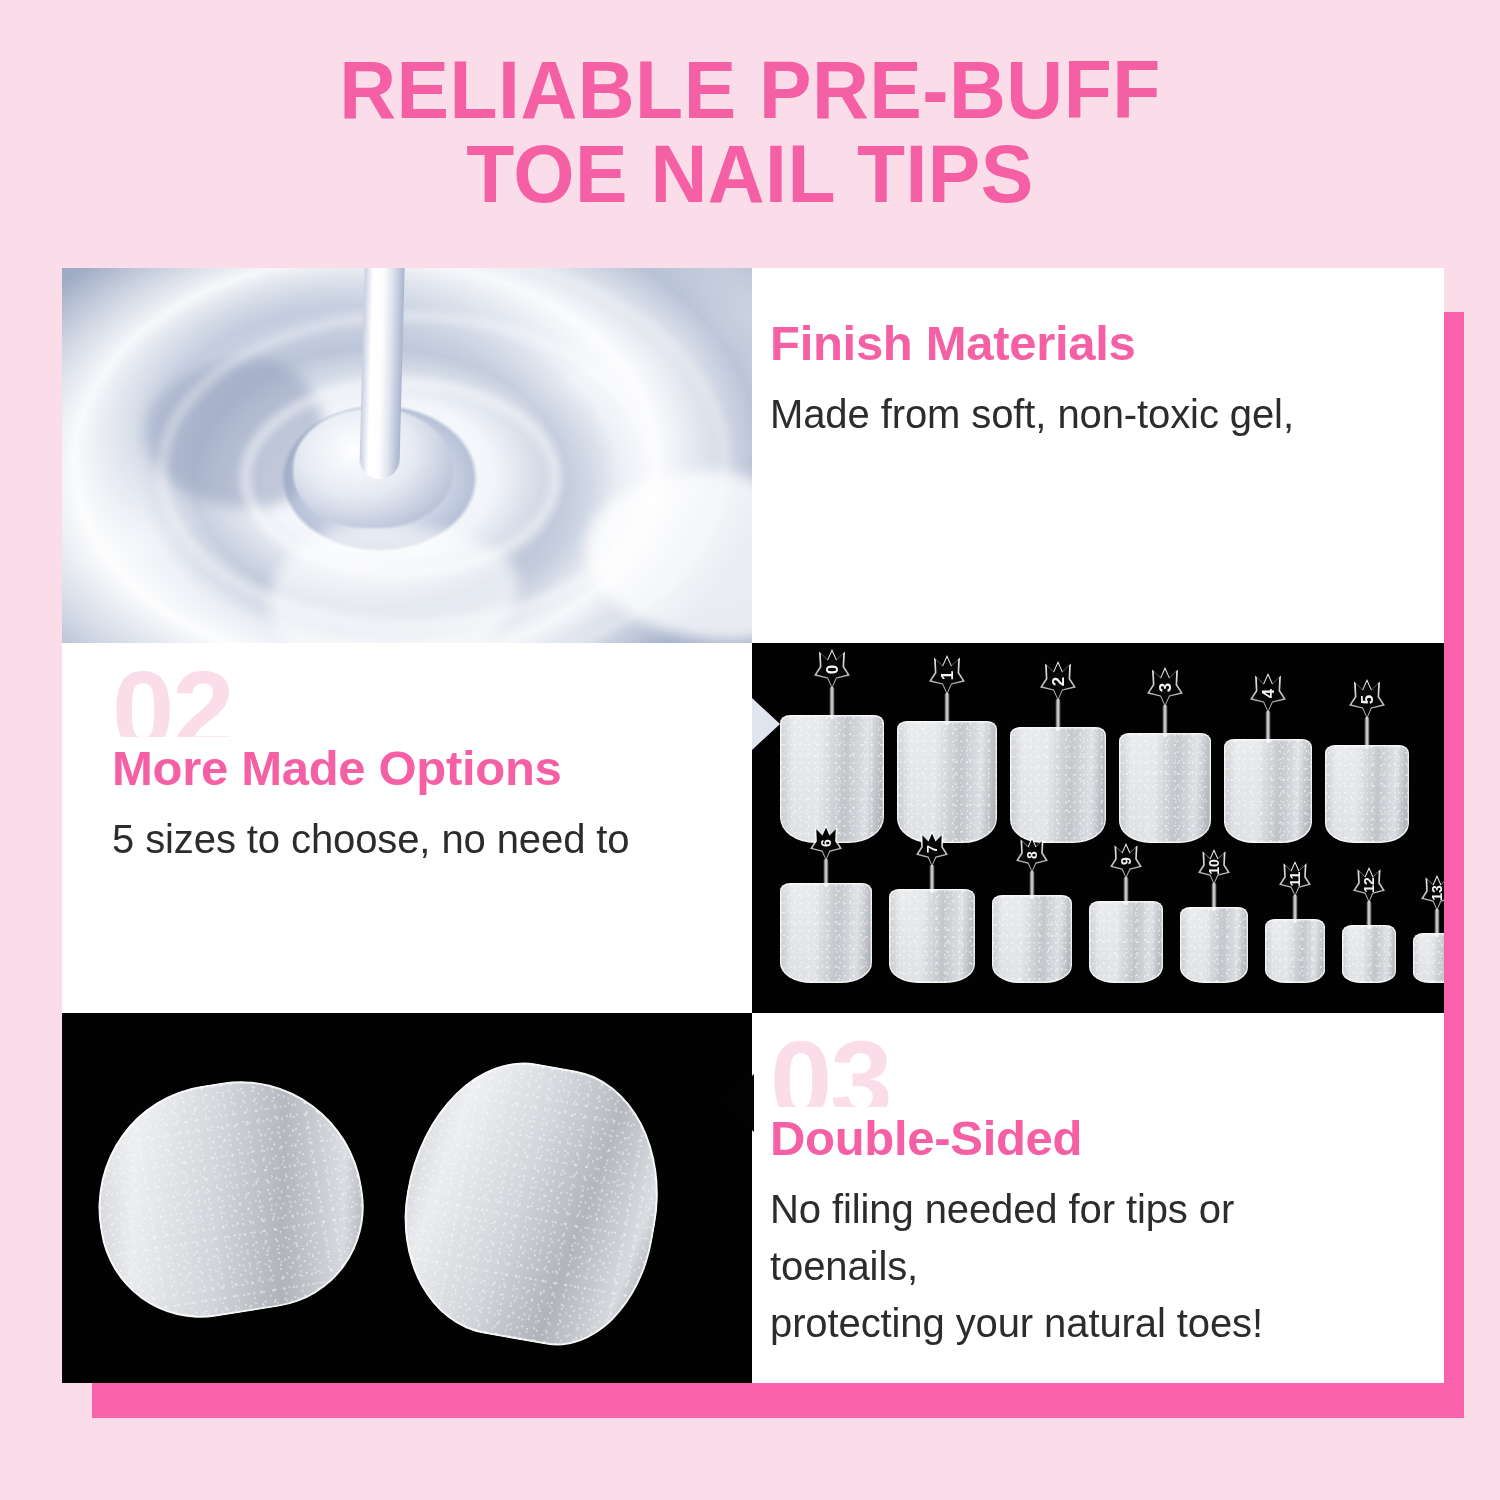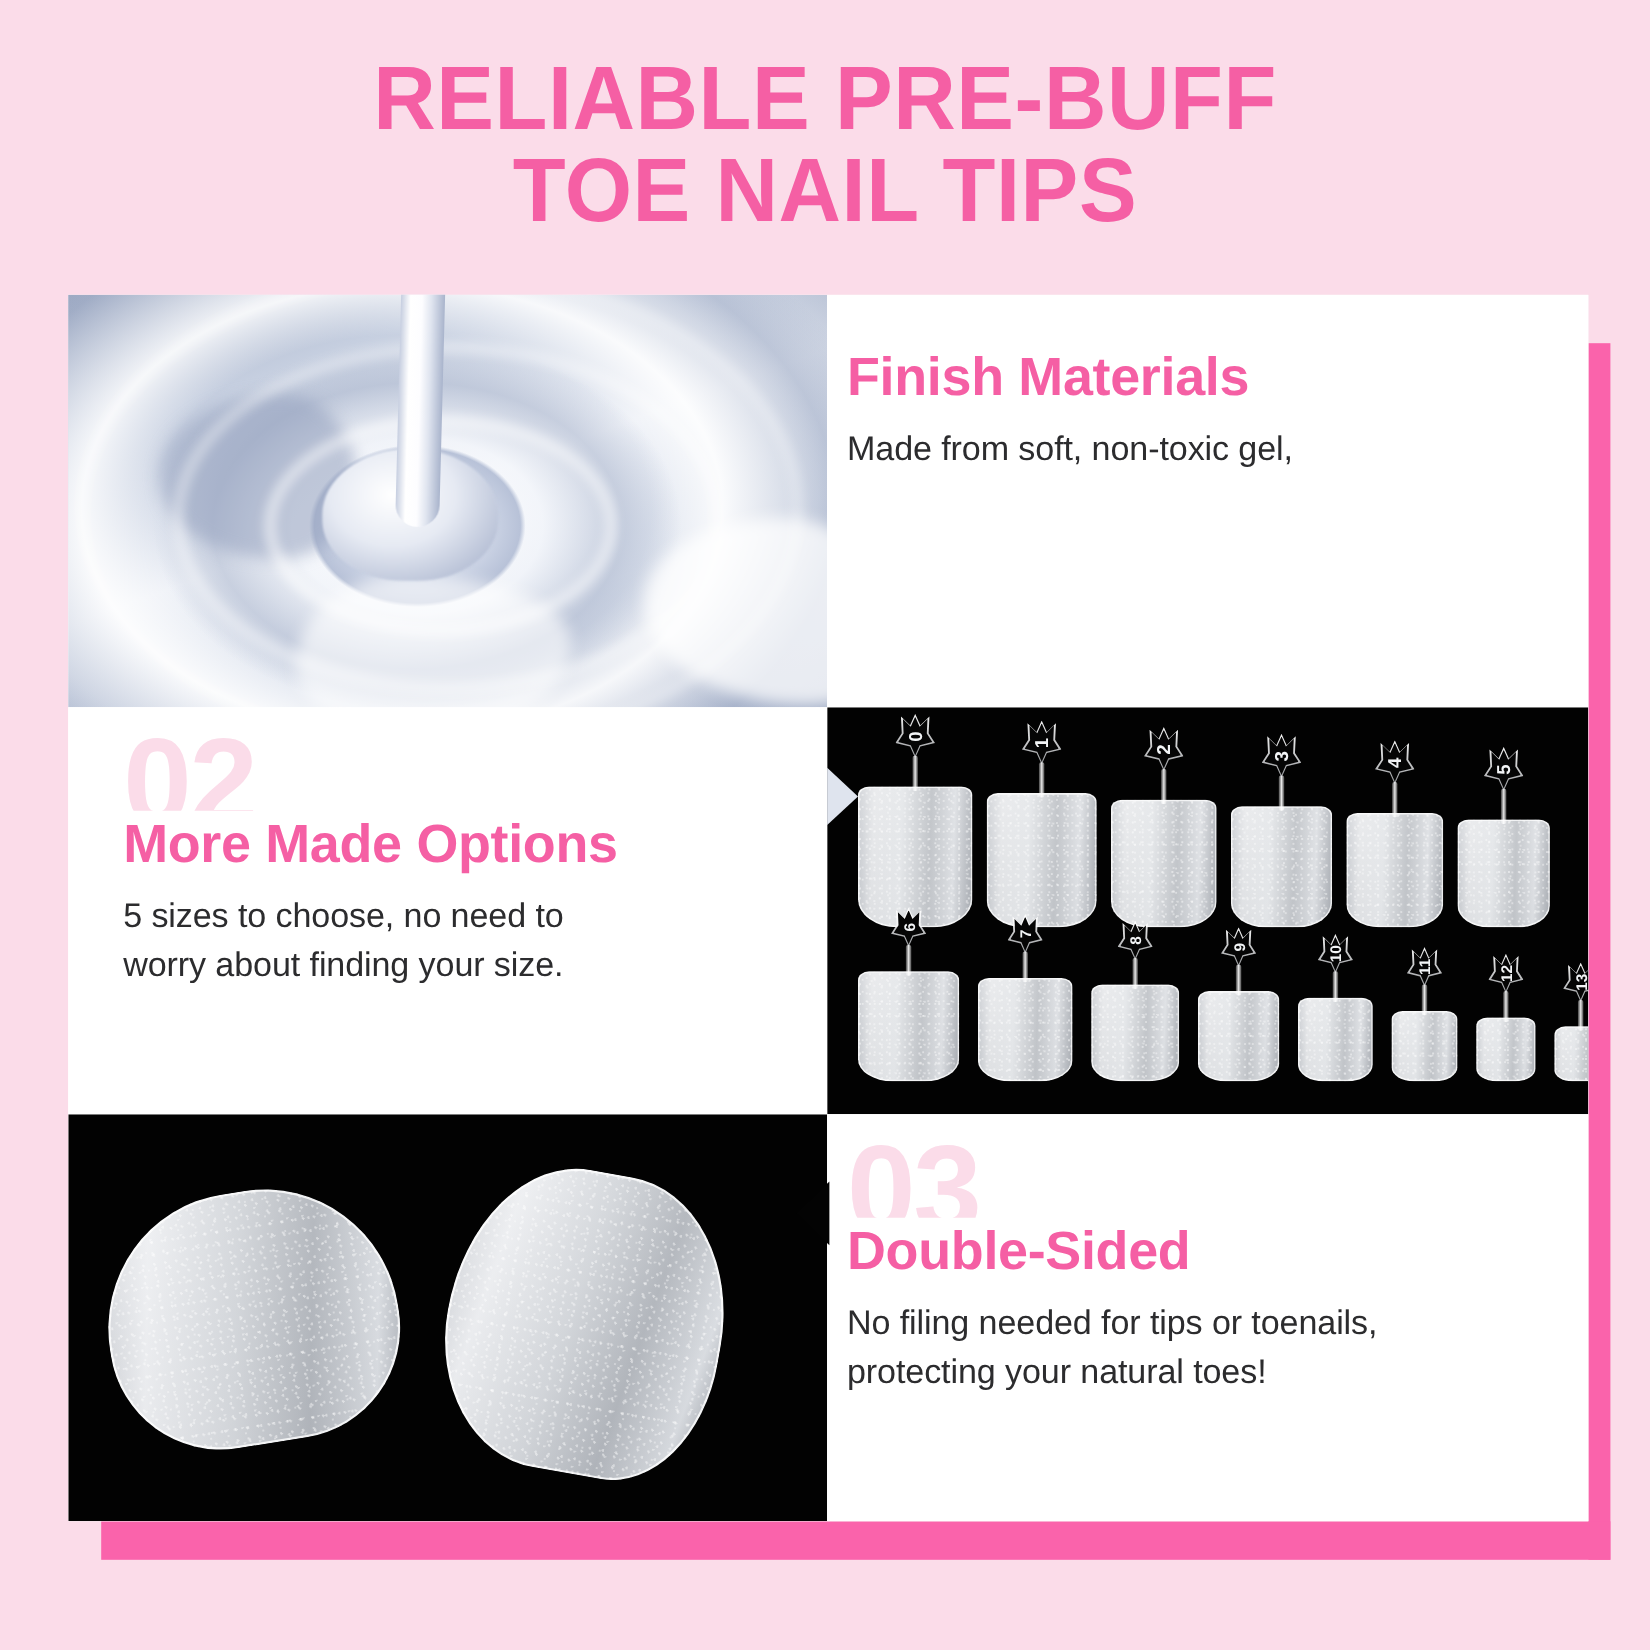--- a/index.html
+++ b/index.html
@@ -195,21 +195,21 @@
     font-weight:700;
     font-size:49px;
     line-height:1.06;
     color:#f55fa4;
     margin-top:6px;
     letter-spacing:-0.3px;
   }
   .feature-desc{
     font-family:"Liberation Sans", sans-serif;
     font-weight:400;
-    font-size:31px;
+    font-size:40px;
     line-height:1.42;
     color:#2c2c2e;
     margin-top:16px;
     letter-spacing:-0.1px;
   }
 
   
   .arrow{ position:absolute; width:0; height:0; z-index:5; }
   .arrow-r1{
     left:690px; top:430px;
@@ -260,21 +260,20 @@
         </div>
       </div>
     </div>
 
     <div class="cell textcell">
       <div class="text-inner t2-inner">
         <span class="ghost-num">02</span>
         <div class="feature-title">More Made Options</div>
         <div class="feature-desc">
           <div>5 sizes to choose, no need to</div>
-          <div>worry about finding your size.</div>
         </div>
       </div>
     </div>
 
     <div class="cell">
         <div class="photo photo-black" id="size-chart">
           <div class="tip" style="left: 28px; width: 104px; bottom: 170px; height: 194px;">
             <div class="body" style="height: 128px;"></div>
             <div class="stem" style="height: 32px; bottom: 124px;"></div>
             <div class="flag-outline" style="width: 36px; height: 40px;"></div>

